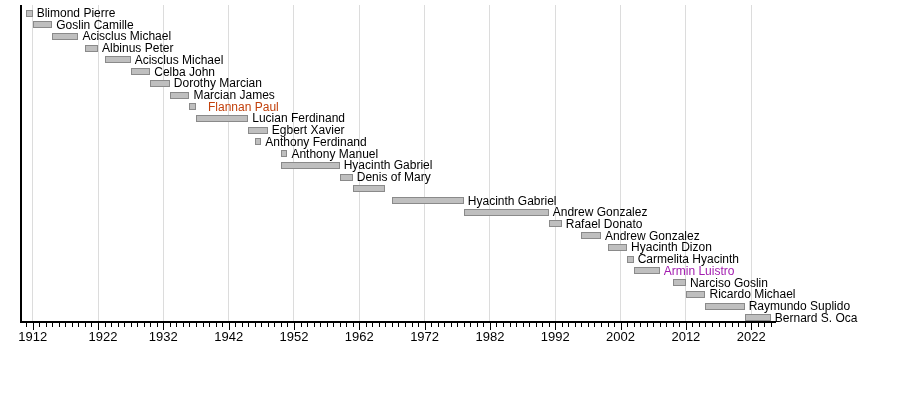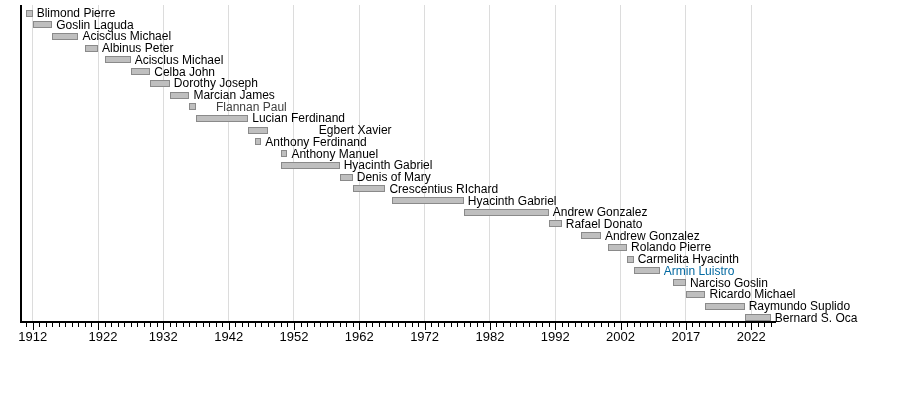--- a/index.html
+++ b/index.html
@@ -29,63 +29,62 @@
       <div class="gridline" style="left: 489.44px; top: 5px; height: 316px; background: rgb(220, 220, 220);"></div>
       <div class="gridline" style="left: 554.76px; top: 5px; height: 316px; background: rgb(220, 220, 220);"></div>
       <div class="gridline" style="left: 620.08px; top: 5px; height: 316px; background: rgb(220, 220, 220);"></div>
       <div class="gridline" style="left: 685.4px; top: 5px; height: 316px; background: rgb(220, 220, 220);"></div>
       <div class="gridline" style="left: 750.72px; top: 5px; height: 316px; background: rgb(220, 220, 220);"></div>
     </div>
   <div class="layer" id="bars-layer">
       <div class="bar" style="left: 26.168px; top: 9.5px; width: 6.532px; height: 7px; background: rgb(191, 191, 191); border-color: rgb(138, 138, 138);"></div>
       <div class="bar-label" style="left: 36.7px; top: 6px; color: rgb(0, 0, 0);">Blimond Pierre</div>
       <div class="bar" style="left: 32.7px; top: 21.22px; width: 19.596px; height: 7px; background: rgb(191, 191, 191); border-color: rgb(138, 138, 138);"></div>
-      <div class="bar-label" style="left: 56.296px; top: 17.72px; color: rgb(0, 0, 0);">Goslin Laguda</div>
+      <div class="bar-label" style="left: 56.296px; top: 17.72px; color: rgb(0, 0, 0);">Goslin Camille</div>
       <div class="bar" style="left: 52.296px; top: 32.94px; width: 26.128px; height: 7px; background: rgb(191, 191, 191); border-color: rgb(138, 138, 138);"></div>
       <div class="bar-label" style="left: 82.424px; top: 29.44px; color: rgb(0, 0, 0);">Acisclus Michael</div>
       <div class="bar" style="left: 84.956px; top: 44.66px; width: 13.064px; height: 7px; background: rgb(191, 191, 191); border-color: rgb(138, 138, 138);"></div>
       <div class="bar-label" style="left: 102.02px; top: 41.16px; color: rgb(0, 0, 0);">Albinus Peter</div>
       <div class="bar" style="left: 104.552px; top: 56.38px; width: 26.128px; height: 7px; background: rgb(191, 191, 191); border-color: rgb(138, 138, 138);"></div>
       <div class="bar-label" style="left: 134.68px; top: 52.88px; color: rgb(0, 0, 0);">Acisclus Michael</div>
       <div class="bar" style="left: 130.68px; top: 68.1px; width: 19.596px; height: 7px; background: rgb(191, 191, 191); border-color: rgb(138, 138, 138);"></div>
       <div class="bar-label" style="left: 154.276px; top: 64.6px; color: rgb(0, 0, 0);">Celba John</div>
       <div class="bar" style="left: 150.276px; top: 79.82px; width: 19.596px; height: 7px; background: rgb(191, 191, 191); border-color: rgb(138, 138, 138);"></div>
-      <div class="bar-label" style="left: 173.872px; top: 76.32px; color: rgb(0, 0, 0);">Dorothy Joseph</div>
+      <div class="bar-label" style="left: 173.872px; top: 76.32px; color: rgb(0, 0, 0);">Dorothy Marcian</div>
       <div class="bar" style="left: 169.872px; top: 91.54px; width: 19.596px; height: 7px; background: rgb(191, 191, 191); border-color: rgb(138, 138, 138);"></div>
       <div class="bar-label" style="left: 193.468px; top: 88.04px; color: rgb(0, 0, 0);">Marcian James</div>
       <div class="bar" style="left: 189.468px; top: 103.26px; width: 6.532px; height: 7px; background: rgb(191, 191, 191); border-color: rgb(138, 138, 138);"></div>
-      <div class="bar-label" style="left: 216px; top: 99.76px; color: #404040;">Flannan Paul</div>
+      <div class="bar-label" style="left: 208px; top: 99.76px; color: #c2410c;">Flannan Paul</div>
       <div class="bar" style="left: 196px; top: 114.98px; width: 52.256px; height: 7px; background: rgb(191, 191, 191); border-color: rgb(138, 138, 138);"></div>
       <div class="bar-label" style="left: 252.256px; top: 111.48px; color: rgb(0, 0, 0);">Lucian Ferdinand</div>
       <div class="bar" style="left: 248.256px; top: 126.7px; width: 19.596px; height: 7px; background: rgb(191, 191, 191); border-color: rgb(138, 138, 138);"></div>
-      <div class="bar-label" style="left: 271.852px; top: 123.2px; color: rgb(0, 0, 0); margin-left: 47px;">Egbert Xavier</div>
+      <div class="bar-label" style="left: 271.852px; top: 123.2px; color: rgb(0, 0, 0);">Egbert Xavier</div>
       <div class="bar" style="left: 254.788px; top: 138.42px; width: 6.532px; height: 7px; background: rgb(191, 191, 191); border-color: rgb(138, 138, 138);"></div>
       <div class="bar-label" style="left: 265.32px; top: 134.92px; color: rgb(0, 0, 0);">Anthony Ferdinand</div>
       <div class="bar" style="left: 280.916px; top: 150.14px; width: 6.532px; height: 7px; background: rgb(191, 191, 191); border-color: rgb(138, 138, 138);"></div>
       <div class="bar-label" style="left: 291.448px; top: 146.64px; color: rgb(0, 0, 0);">Anthony Manuel</div>
       <div class="bar" style="left: 280.916px; top: 161.86px; width: 58.788px; height: 7px; background: rgb(191, 191, 191); border-color: rgb(138, 138, 138);"></div>
       <div class="bar-label" style="left: 343.704px; top: 158.36px; color: rgb(0, 0, 0);">Hyacinth Gabriel</div>
       <div class="bar" style="left: 339.704px; top: 173.58px; width: 13.064px; height: 7px; background: rgb(191, 191, 191); border-color: rgb(138, 138, 138);"></div>
       <div class="bar-label" style="left: 356.768px; top: 170.08px; color: rgb(0, 0, 0);">Denis of Mary</div>
       <div class="bar" style="left: 352.768px; top: 185.3px; width: 32.66px; height: 7px; background: rgb(191, 191, 191); border-color: rgb(138, 138, 138);"></div>
-      <div class="bar-label" style="left: 389.428px; top: 181.8px; color: rgb(0, 0, 0);">Crescentius RIchard</div>
       <div class="bar" style="left: 391.96px; top: 197.02px; width: 71.852px; height: 7px; background: rgb(191, 191, 191); border-color: rgb(138, 138, 138);"></div>
       <div class="bar-label" style="left: 467.812px; top: 193.52px; color: rgb(0, 0, 0);">Hyacinth Gabriel</div>
       <div class="bar" style="left: 463.812px; top: 208.74px; width: 84.916px; height: 7px; background: rgb(191, 191, 191); border-color: rgb(138, 138, 138);"></div>
       <div class="bar-label" style="left: 552.728px; top: 205.24px; color: rgb(0, 0, 0);">Andrew Gonzalez</div>
       <div class="bar" style="left: 548.728px; top: 220.46px; width: 13.064px; height: 7px; background: rgb(191, 191, 191); border-color: rgb(138, 138, 138);"></div>
       <div class="bar-label" style="left: 565.792px; top: 216.96px; color: rgb(0, 0, 0);">Rafael Donato</div>
       <div class="bar" style="left: 581.388px; top: 232.18px; width: 19.596px; height: 7px; background: rgb(191, 191, 191); border-color: rgb(138, 138, 138);"></div>
       <div class="bar-label" style="left: 604.984px; top: 228.68px; color: rgb(0, 0, 0);">Andrew Gonzalez</div>
       <div class="bar" style="left: 607.516px; top: 243.9px; width: 19.596px; height: 7px; background: rgb(191, 191, 191); border-color: rgb(138, 138, 138);"></div>
-      <div class="bar-label" style="left: 631.112px; top: 240.4px; color: rgb(0, 0, 0);">Rolando Pierre</div>
+      <div class="bar-label" style="left: 631.112px; top: 240.4px; color: rgb(0, 0, 0);">Hyacinth Dizon</div>
       <div class="bar" style="left: 627.112px; top: 255.62px; width: 6.532px; height: 7px; background: rgb(191, 191, 191); border-color: rgb(138, 138, 138);"></div>
       <div class="bar-label" style="left: 637.644px; top: 252.12px; color: rgb(0, 0, 0);">Carmelita Hyacinth</div>
       <div class="bar" style="left: 633.644px; top: 267.34px; width: 26.128px; height: 7px; background: rgb(191, 191, 191); border-color: rgb(138, 138, 138);"></div>
-      <div class="bar-label" style="left: 663.772px; top: 263.84px; color: #0369a1;">Armin Luistro</div>
+      <div class="bar-label" style="left: 663.772px; top: 263.84px; color: #a21caf;">Armin Luistro</div>
       <div class="bar" style="left: 672.836px; top: 279.06px; width: 13.064px; height: 7px; background: rgb(191, 191, 191); border-color: rgb(138, 138, 138);"></div>
       <div class="bar-label" style="left: 689.9px; top: 275.56px; color: rgb(0, 0, 0);">Narciso Goslin</div>
       <div class="bar" style="left: 685.9px; top: 290.78px; width: 19.596px; height: 7px; background: rgb(191, 191, 191); border-color: rgb(138, 138, 138);"></div>
       <div class="bar-label" style="left: 709.496px; top: 287.28px; color: rgb(0, 0, 0);">Ricardo Michael</div>
       <div class="bar" style="left: 705.496px; top: 302.5px; width: 39.192px; height: 7px; background: rgb(191, 191, 191); border-color: rgb(138, 138, 138);"></div>
       <div class="bar-label" style="left: 748.688px; top: 299px; color: rgb(0, 0, 0);">Raymundo Suplido</div>
       <div class="bar" style="left: 744.688px; top: 314.22px; width: 26.128px; height: 7px; background: rgb(191, 191, 191); border-color: rgb(138, 138, 138);"></div>
       <div class="bar-label" style="left: 774.816px; top: 310.72px; color: rgb(0, 0, 0);">Bernard S. Oca</div>
     </div>
   <div class="layer" id="axis-layer">
@@ -220,17 +219,17 @@
       <div class="year-label" style="left: 341.3px; top: 330px;">1962</div>
       <div class="tick" style="left: 424.62px; top: 323px; height: 7px; background: rgb(0, 0, 0);"></div>
       <div class="year-label" style="left: 406.62px; top: 330px;">1972</div>
       <div class="tick" style="left: 489.94px; top: 323px; height: 7px; background: rgb(0, 0, 0);"></div>
       <div class="year-label" style="left: 471.94px; top: 330px;">1982</div>
       <div class="tick" style="left: 555.26px; top: 323px; height: 7px; background: rgb(0, 0, 0);"></div>
       <div class="year-label" style="left: 537.26px; top: 330px;">1992</div>
       <div class="tick" style="left: 620.58px; top: 323px; height: 7px; background: rgb(0, 0, 0);"></div>
       <div class="year-label" style="left: 602.58px; top: 330px;">2002</div>
       <div class="tick" style="left: 685.9px; top: 323px; height: 7px; background: rgb(0, 0, 0);"></div>
-      <div class="year-label" style="left: 667.9px; top: 330px;">2017</div>
+      <div class="year-label" style="left: 667.9px; top: 330px;">2012</div>
       <div class="tick" style="left: 751.22px; top: 323px; height: 7px; background: rgb(0, 0, 0);"></div>
       <div class="year-label" style="left: 733.22px; top: 330px;">2022</div>
     </div>
 </div>
 
 </body></html>

